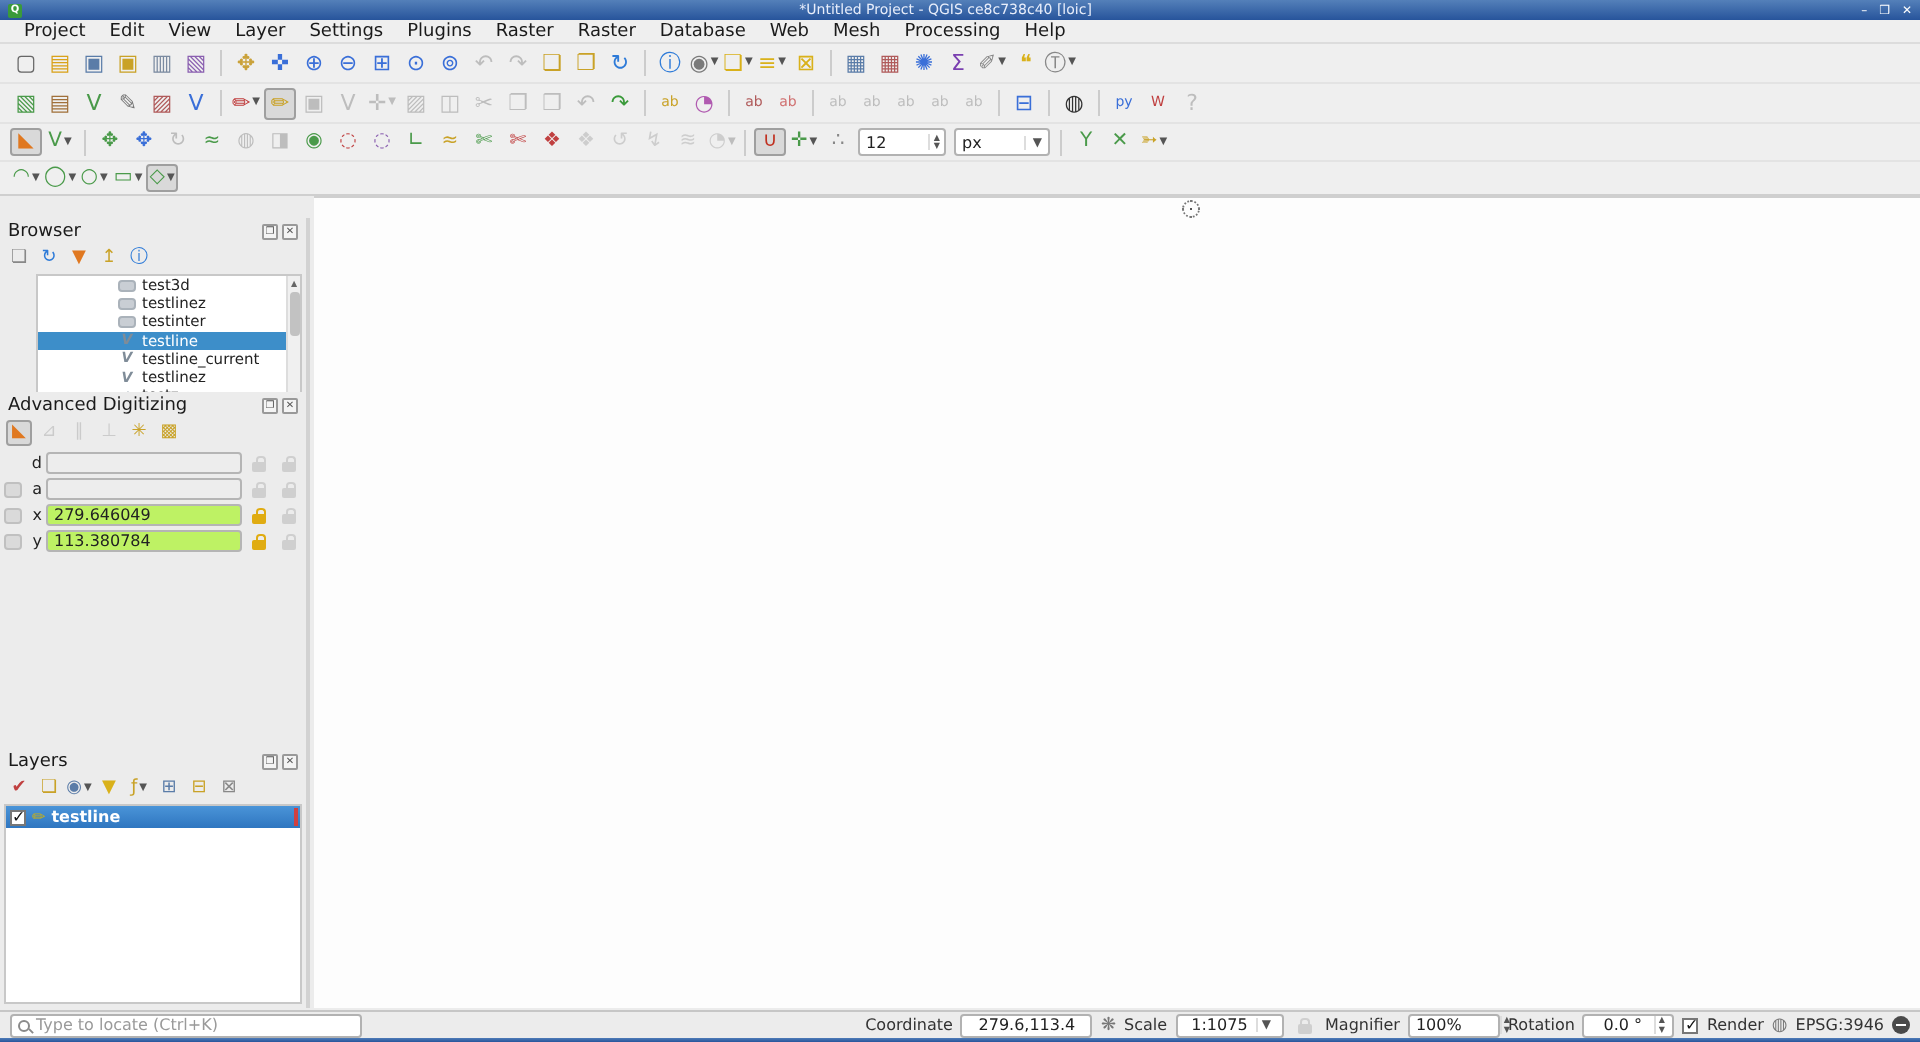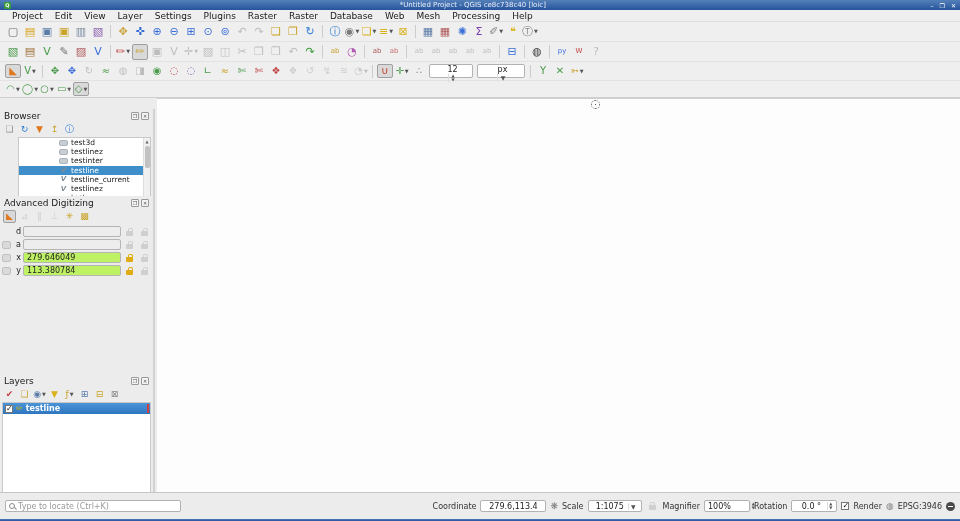--- a/index.html
+++ b/index.html
@@ -23,21 +23,21 @@
   .tbar { display:inline-flex; align-items:center; gap:1px; }
   .tbtn { display:inline-flex; align-items:center; justify-content:center; min-width:16px; height:16px; border-radius:2px; font-size:11px; line-height:1; }
   .trow3 .tbtn, .trow4 .tbtn { height:14px; font-size:10px; }
   .tbtn .tg { display:inline-block; }
   .tbtn .tg.small { font-size:7px; font-weight:normal; }
   .tbtn.dis { opacity:.32; filter:grayscale(100%); }
   .tbtn.pressed { background:#d9d9d9; border:1px solid #9f9f9f; }
   .dd { font-size:5px; color:#555; margin-left:1px; }
   .tsep { width:1px; height:13px; background:#cccccc; margin:0 3px; }
 
-  .spin, .combo { display:inline-flex; align-items:center; background:#fff; border:1px solid #b2b2b2; border-radius:2px; height:14px; font-size:8px; margin:0 2px; padding-left:3px;flex-direction:column; }
+  .spin, .combo { display:inline-flex; align-items:center; background:#fff; border:1px solid #b2b2b2; border-radius:2px; height:14px; font-size:8px; margin:0 2px; padding-left:3px; }
   .spin { width:44px; } .combo { width:48px; }
   .spin .val, .combo .val { flex:1; }
   .spin-arrows { display:flex; flex-direction:column; font-size:4px; color:#555; padding:0 2px; border-left:1px solid #ddd; line-height:1.1; }
   .combo-arrow { font-size:6px; color:#555; padding:0 3px; border-left:1px solid #ddd; }
 
   
   .main { position:absolute; top:98px; left:0; right:0; bottom:17px; }
   .canvas { position:absolute; left:157px; top:0; right:0; bottom:0; background:#fdfdfd; border-top:1px solid #cfcfcf; }
   .crosshair { position:absolute; width:9px; height:9px; border:1px dotted #777; border-radius:50%; }
   .crosshair::after { content:""; position:absolute; left:3px; top:3px; width:1px; height:1px; background:#555; box-shadow:0 -4px 0 #777,0 4px 0 #777,-4px 0 0 #777,4px 0 0 #777; }
@@ -80,21 +80,21 @@
   
   .layers-body { position:absolute; left:2px; right:2px; top:28px; bottom:2px; background:#fff; border:1px solid #c8c8c8; overflow:hidden; }
   .layer-row { height:11px; display:flex; align-items:center; gap:3px; padding:0 2px; font-size:8px; position:relative; }
   .layer-row.selected { background:linear-gradient(#4a94d8,#2f76c0); color:#fff; font-weight:bold; }
   .cb { width:8px; height:8px; background:#fff; border:1px solid #777; position:relative; flex:0 0 8px; }
   .cb.checked::after { content:"✓"; position:absolute; top:-2px; left:0px; font-size:8px; color:#111; font-weight:bold; }
   .pencil { font-size:8px; color:#c8b01a; }
   .edit-mark { position:absolute; right:1px; top:1px; width:2px; height:9px; background:#d04040; }
 
   
-  .statusbar { position:absolute; left:0; right:0; bottom:2px; height:27px; background:#ececec; border-top:1px solid #c6c6c6; display:flex; align-items:center; gap:5px; padding:0 5px; font-size:8px; color:#333; }
+  .statusbar { position:absolute; left:0; right:0; bottom:2px; height:14px; background:#ececec; border-top:1px solid #c6c6c6; display:flex; align-items:center; gap:5px; padding:0 5px; font-size:8px; color:#333; }
   .bottom-edge { position:absolute; left:0; right:0; bottom:0; height:2px; background:linear-gradient(#4f7cb8,#27549b); }
   .locator { display:flex; align-items:center; gap:3px; width:176px; height:12px; background:#fff; border:1px solid #b2b2b2; border-radius:2px; padding:0 3px; color:#9a9a9a; }
   .mag { width:6px; height:6px; border:1px solid #8a8a8a; border-radius:50%; position:relative; flex:0 0 6px; }
   .mag::after { content:""; position:absolute; width:3px; height:1px; background:#8a8a8a; transform:rotate(45deg); right:-3px; bottom:-1px; }
   .sb-right { margin-left:auto; display:flex; align-items:center; gap:4px; }
   .sb-field { background:#fff; border:1px solid #b2b2b2; border-radius:2px; height:12px; display:flex; align-items:center; padding:0 3px; color:#222; }
   .sb-field .val { flex:1; text-align:center; }
   .w-coord{width:66px;} .w-scale{width:54px;} .w-mag{width:46px;gap:19px;} .w-rot{width:46px;}
   .sb-spin { display:flex; flex-direction:column; font-size:4px; color:#555; line-height:1.1; border-left:1px solid #ddd; padding:0 1px; }
   .sb-dd { font-size:6px; color:#555; border-left:1px solid #ddd; padding:0 2px; }

